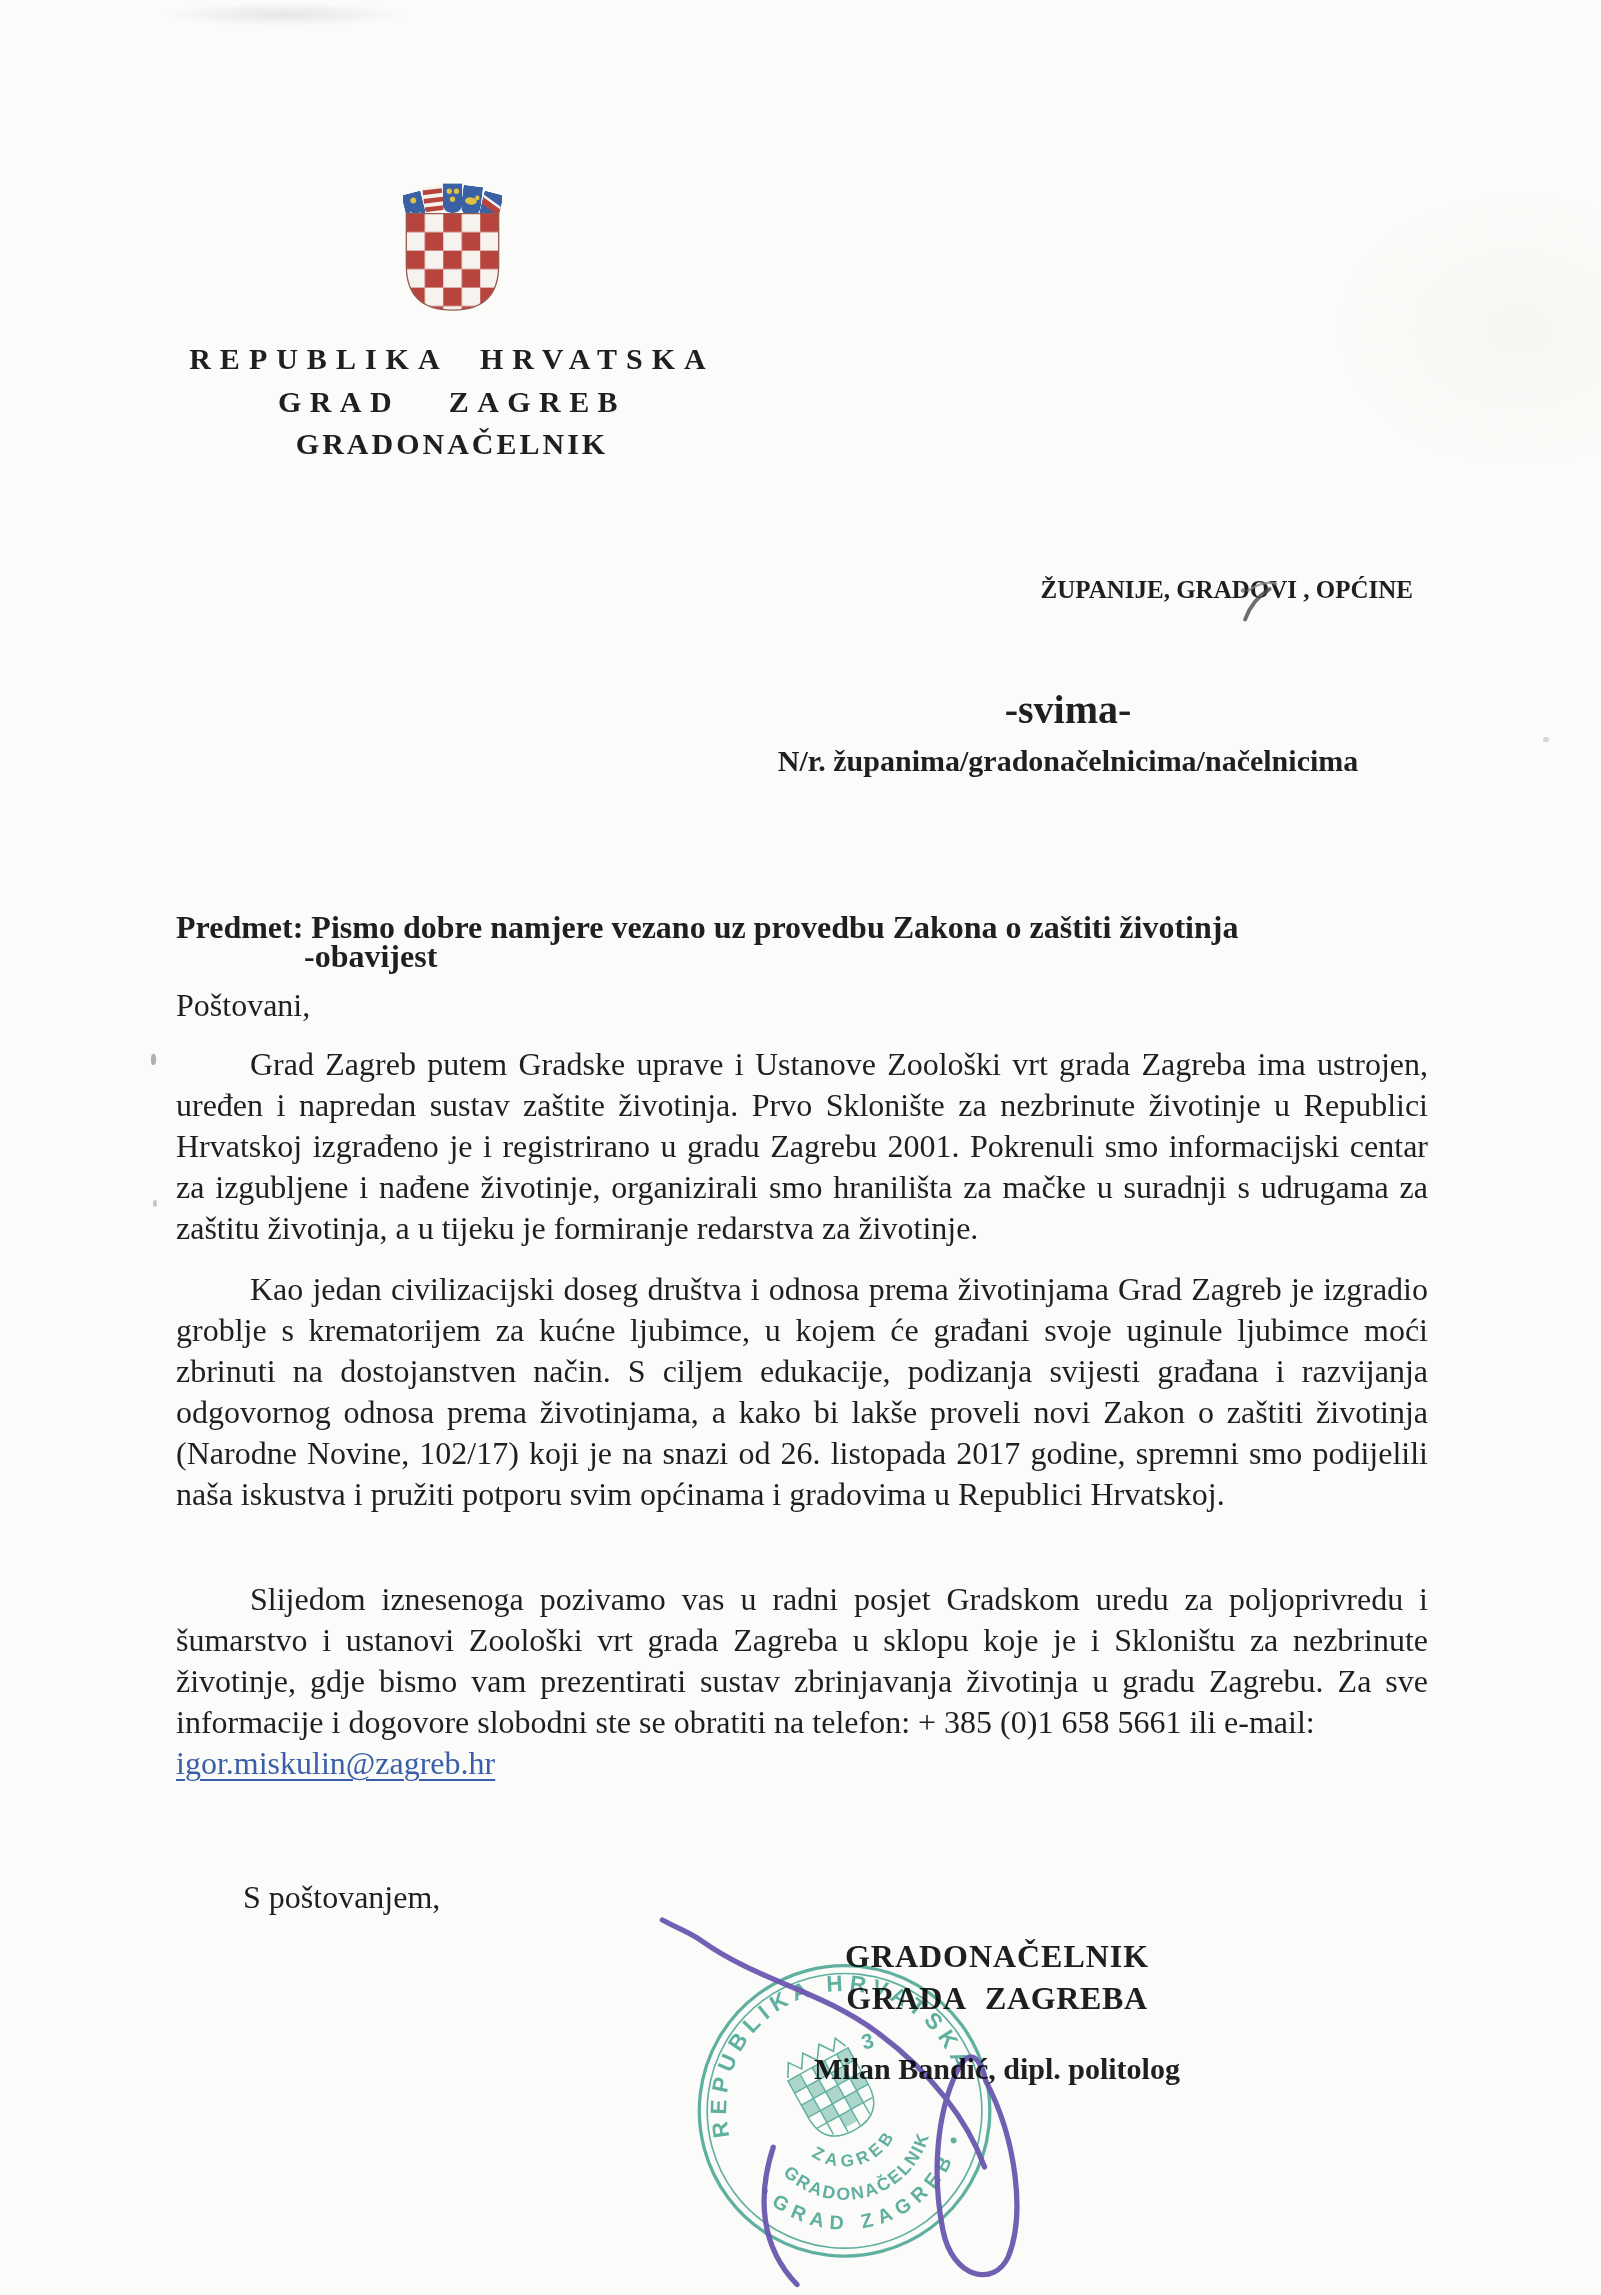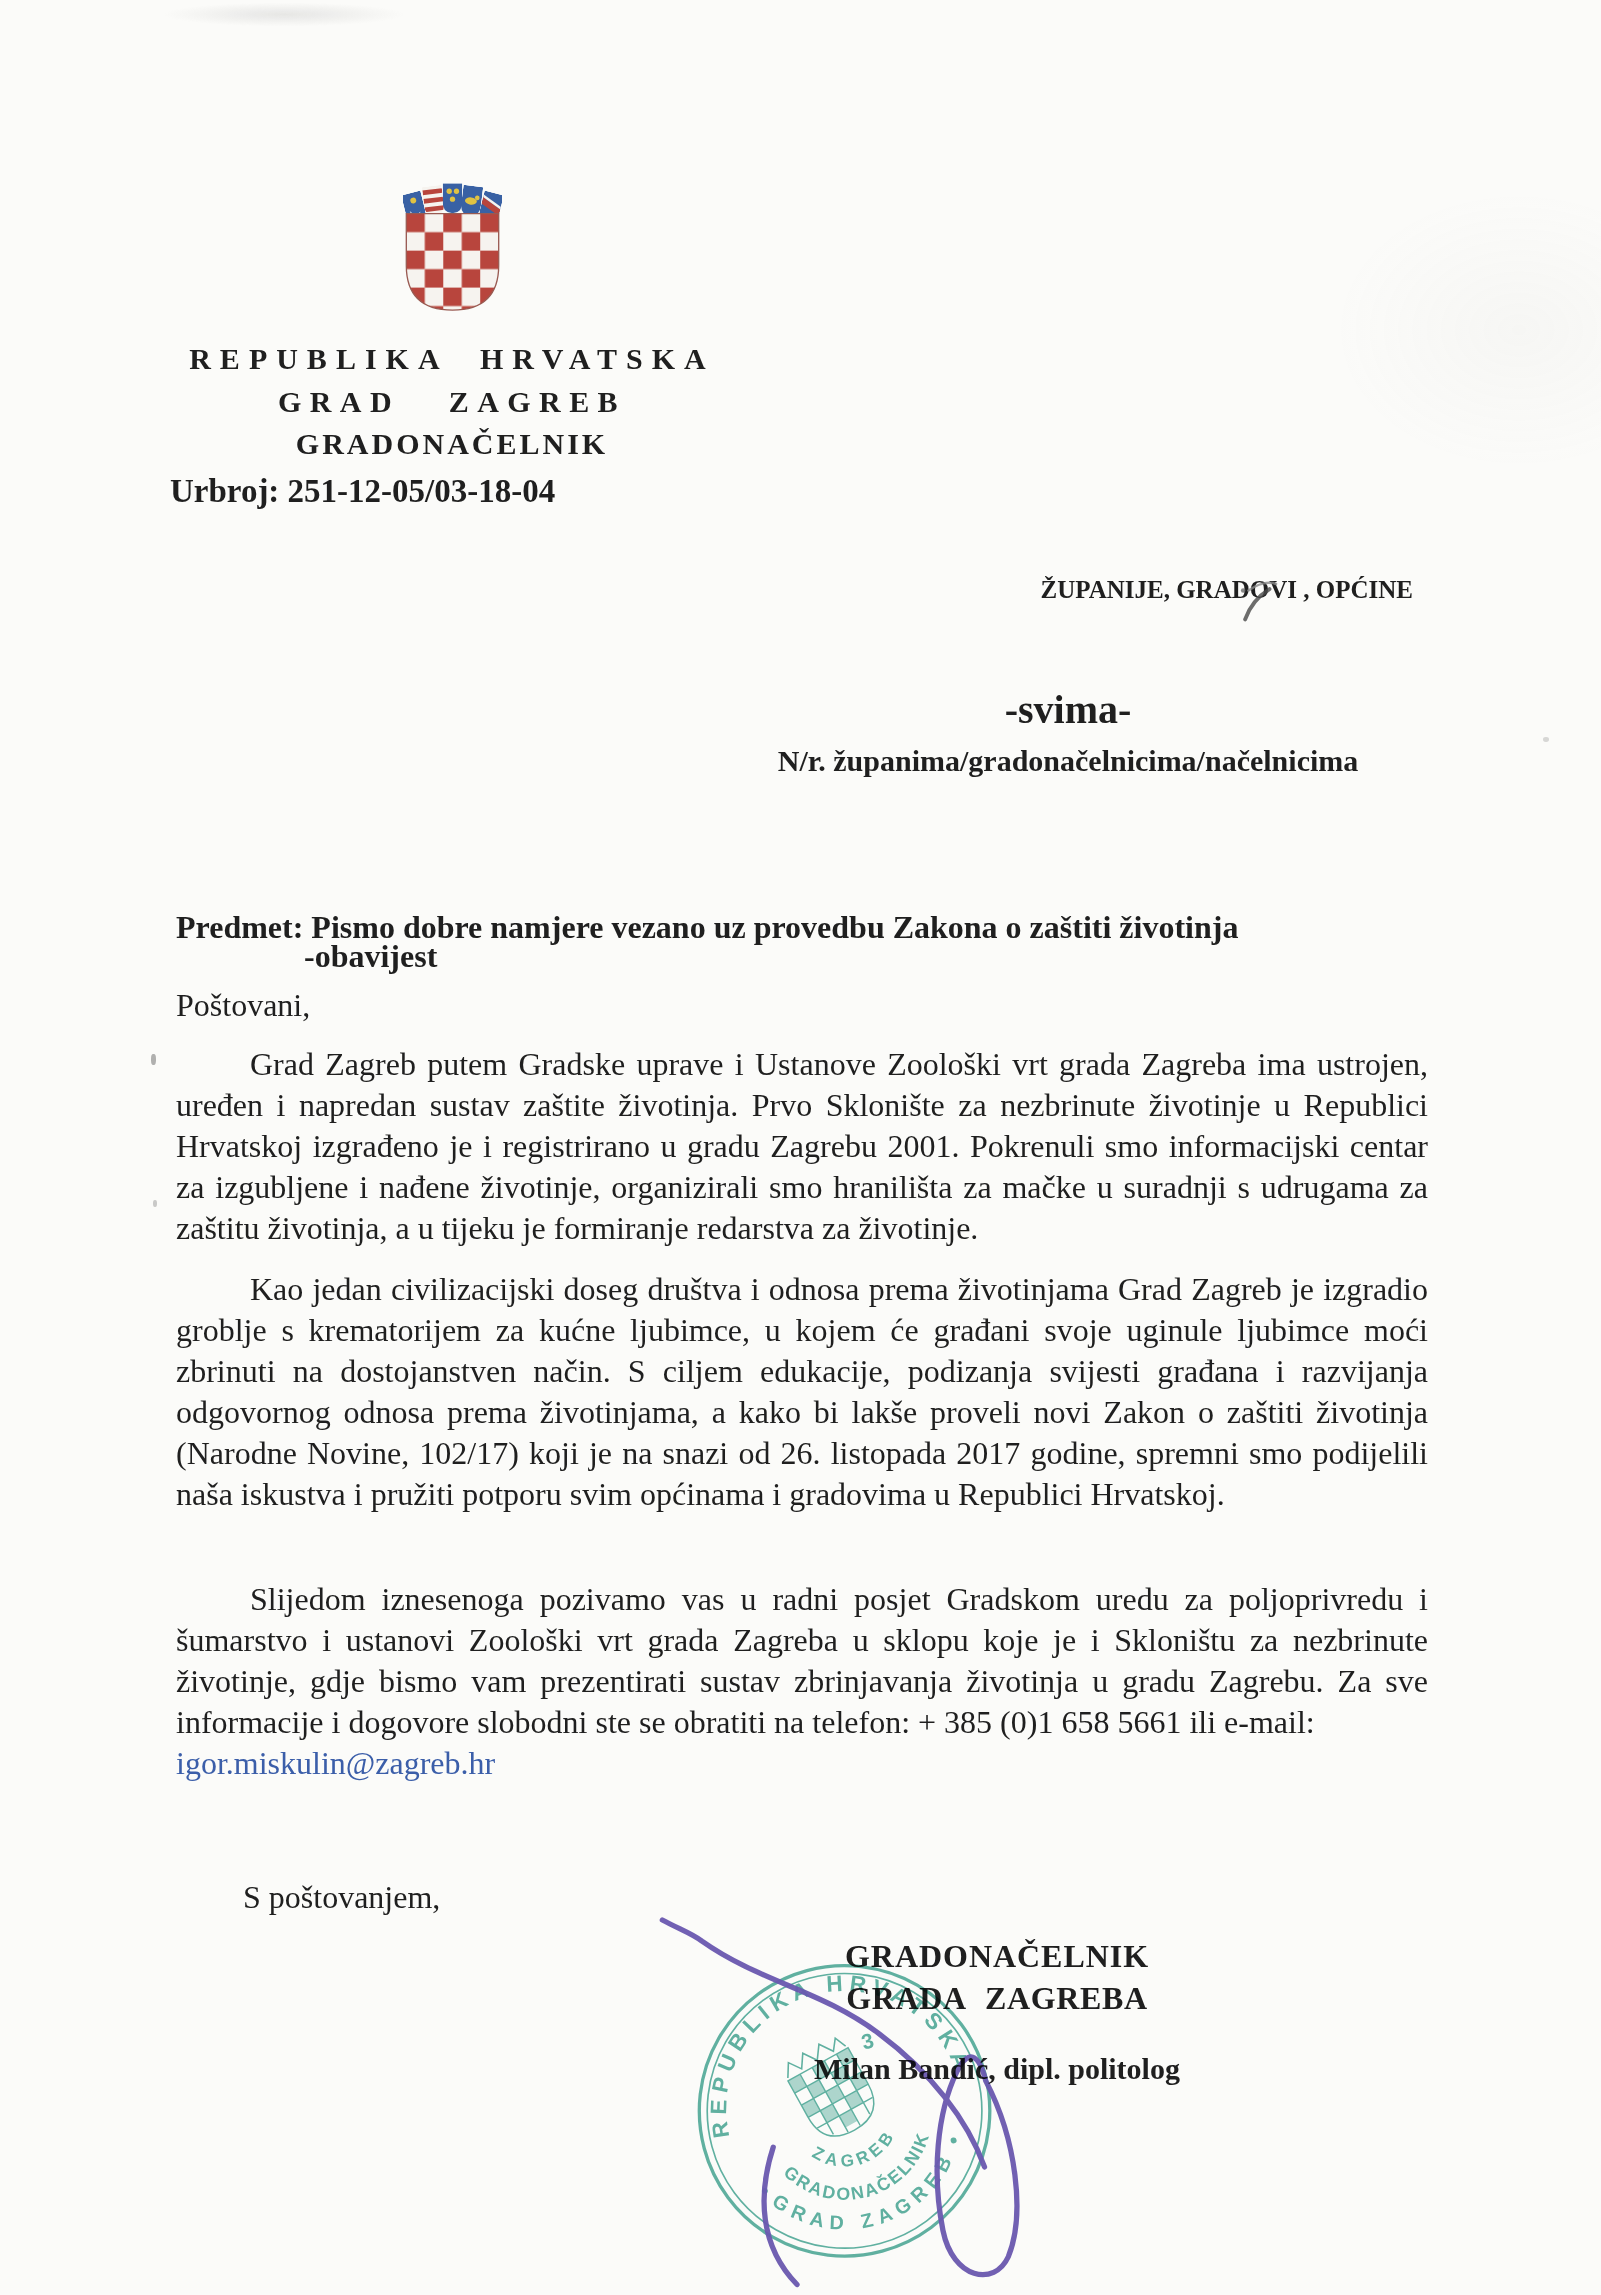--- a/index.html
+++ b/index.html
@@ -29,21 +29,21 @@
   
   .subject{left:176px;top:877px;font-weight:bold;font-size:32px;white-space:nowrap;margin-top:32px;}
   .subject2{left:304px;top:938px;font-weight:bold;font-size:32px;white-space:nowrap;}
   .subject2 .note{}
   .salutation{left:176px;top:987px;font-size:32px;}
   
   .para{left:176px;width:1252px;font-size:32px;line-height:41px;text-align:justify;text-indent:74px;}
   .p1{top:1044px;}
   .p2{top:1269px;}
   .p3{top:1579px;}
-  a.email{color:#3b5ea9;text-decoration-thickness:2px;text-underline-offset:4.6px;cursor:pointer;}
+  a.email{color:#3b5ea9;text-decoration:underline;text-decoration-thickness:2px;text-underline-offset:4.6px;cursor:pointer;}
   .closing{left:243px;top:1879px;font-size:32px;}
   
   .sig{left:766px;width:462px;text-align:center;font-weight:bold;white-space:nowrap;}
   .sig1{top:1938px;font-size:32px;letter-spacing:.03em;}
   .sig2{top:1980px;font-size:32px;letter-spacing:.02em;word-spacing:.35em;}
   .signame{top:2052px;font-size:30px;}
   
   .overlay{left:628px;top:1896px;width:581px;height:400px;mix-blend-mode:multiply;pointer-events:none;}
   .tickmark{left:1209px;top:576px;width:92px;height:92px;opacity:.8;pointer-events:none;}
   
@@ -102,21 +102,20 @@
       <path d="M0,0 H140 V78 Q140 146 70 146 Q0 146 0 78 Z" fill="url(#chk)" stroke="#9a5047" stroke-width="2"></path>
     </g>
   </svg>
 </div>
 
 <div class="abs lh-line lh1">REPUBLIKA HRVATSKA</div>
 <div class="abs lh-line lh2">GRAD ZAGREB</div>
 <div class="abs lh-line lh3">GRADONAČELNIK</div>
 
 <div class="abs refblock">
-  <div>Urbroj: 251-12-05/03-18-04</div>
 </div>
 
 <div class="abs recip recip1">ŽUPANIJE, GRADOVI , OPĆINE</div>
 <div class="abs recip recip2">-svima-</div>
 <div class="abs recip recip3">N/r. županima/gradonačelnicima/načelnicima</div>
 
 <svg class="abs tickmark" viewBox="0 0 140 140">
   <path d="M60,22 C74,12 90,8 102,12" stroke="#8a8a8a" stroke-width="4" fill="none" stroke-linecap="round"></path>
   <path d="M92,20 C76,30 62,46 55,66" stroke="#4a4a4a" stroke-width="6" fill="none" stroke-linecap="round"></path>
   <circle cx="52" cy="22" r="3.5" fill="#6b6b6b"></circle>

